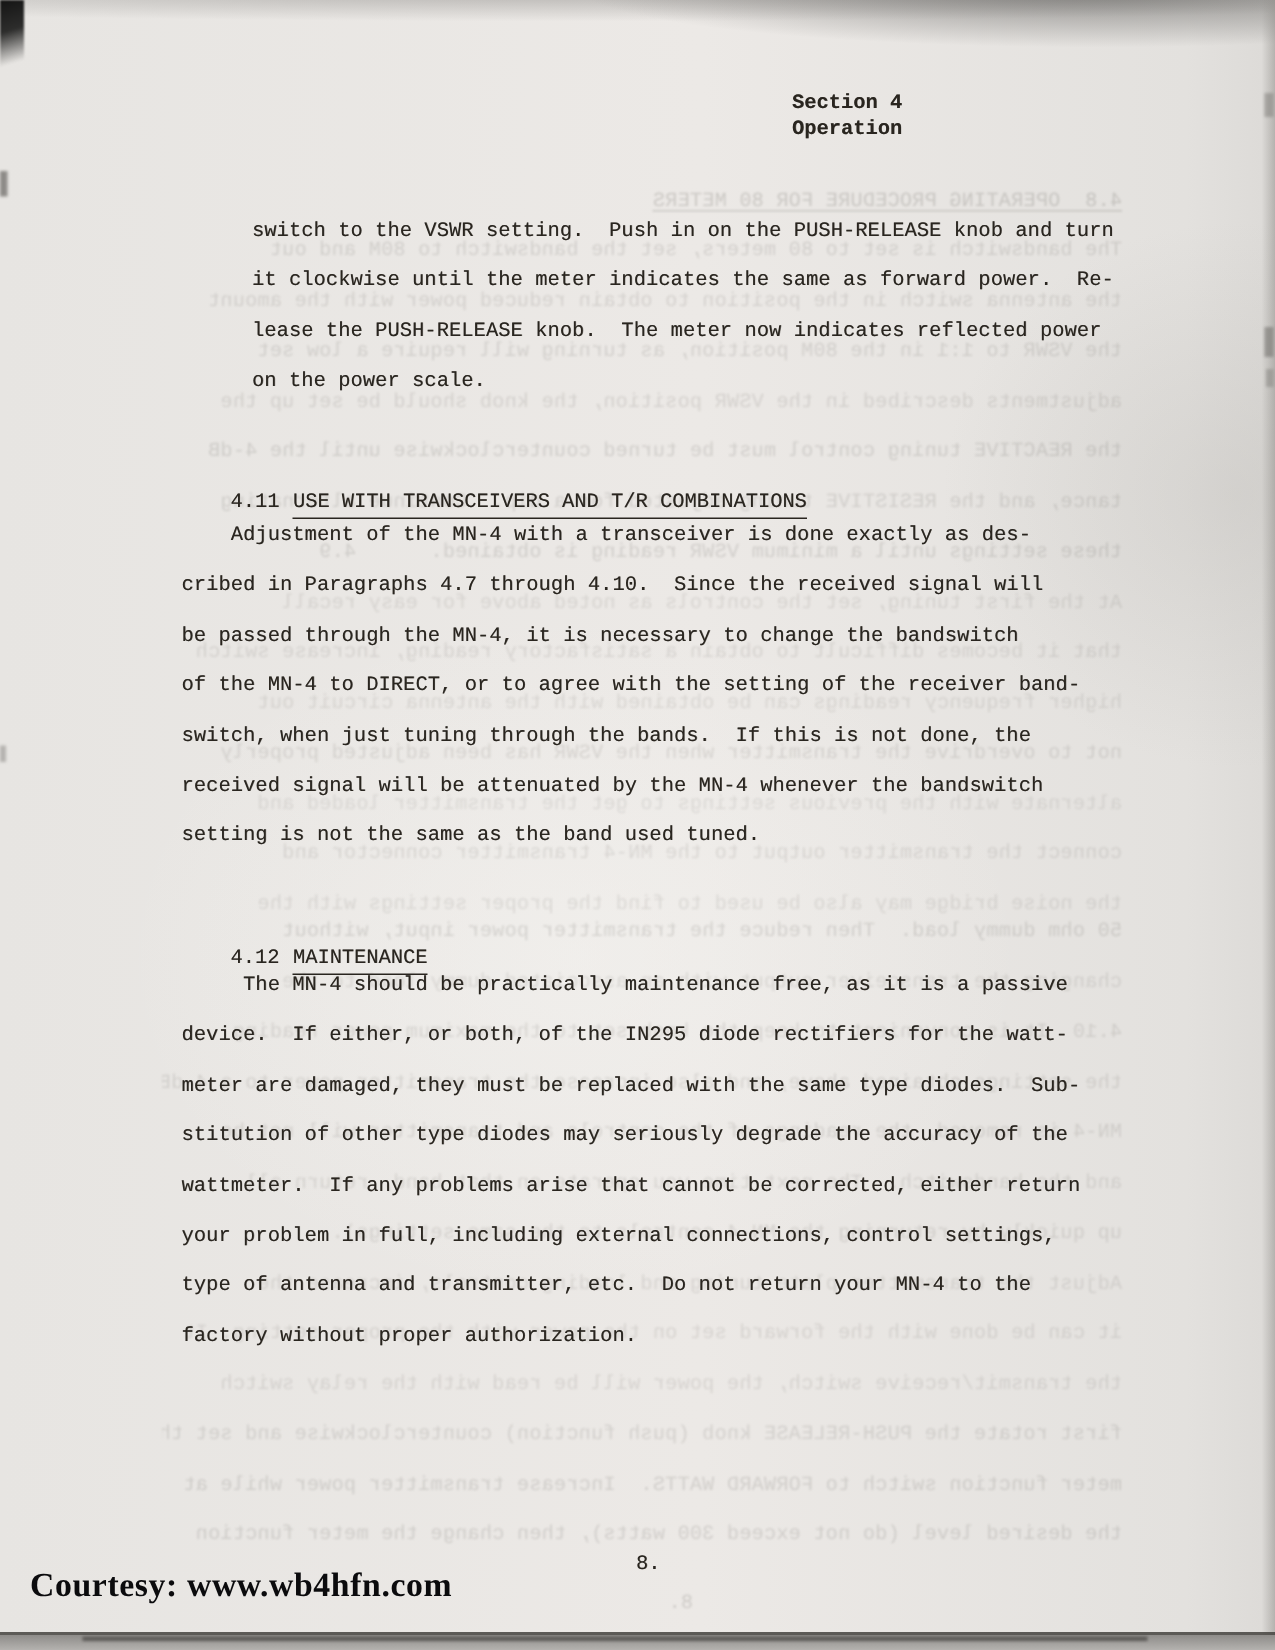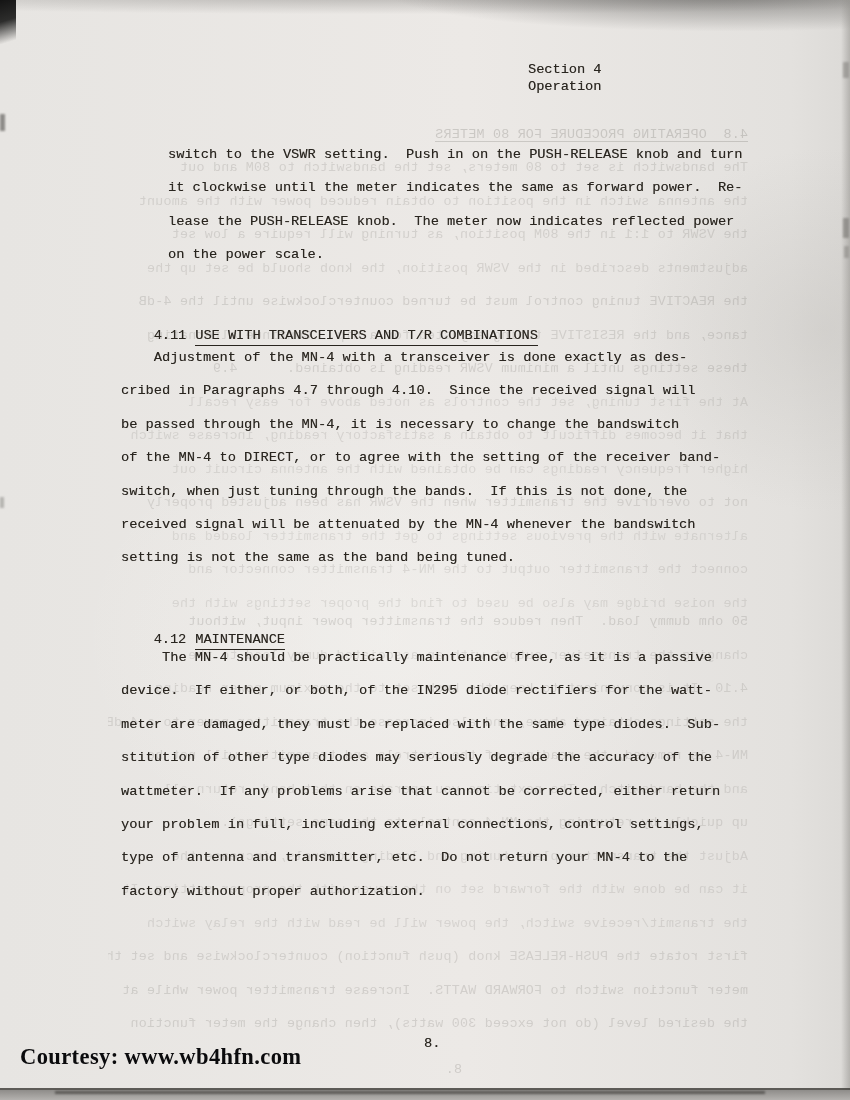--- a/index.html
+++ b/index.html
@@ -35,21 +35,21 @@
   
   .ghost { position:absolute; left:0; top:0; width:850px; height:1100px; filter:blur(0.6px); pointer-events:none; }
   .gline { position:absolute; left:108px; width:640px; font-size:13.4px; color:#4e4a44;
     transform:scaleX(-1); white-space:pre; overflow:hidden; letter-spacing:.2px; }
   .gu { text-decoration:underline; text-underline-offset:3px; }
 
   
   .ink { color:#29251f; text-shadow:0.25px 0 0 rgba(41,37,31,0.5); }
   .tblock { position:absolute; font-size:13.6px; letter-spacing:.05px; }
   .tline { white-space:pre; line-height:33.4px; height:33.4px; }
-  .hdr { position:absolute; left:528px; top:61px; font-size:13.6px; }
+  .hdr { position:absolute; left:528px; top:61px; font-size:13.6px;font-weight:bold; }
   .hdr div { line-height:17px; white-space:pre; }
   .heading { position:absolute; left:121px; font-size:13.6px; white-space:pre; }
   .sec-title { margin-left:9px; border-bottom:1.4px solid #29251f; padding-bottom:1.5px; }
   .h411 { top:313px; }
   .h412 { top:617px; }
   .p1 { left:121px; top:138px;margin-left:47px; }
   .p2 { left:121px; top:341px; }
   .p3 { left:121px; top:641px; }
   .pageno { position:absolute; left:424px; top:1036px; font-size:13.6px; }
   .courtesy { position:absolute; left:20px; top:1044px;
@@ -118,21 +118,21 @@
   <div class="heading ink h411">
     <span class="sec-num">4.11</span><span class="sec-title">USE WITH TRANSCEIVERS AND T/R COMBINATIONS</span>
   </div>
   <div class="tblock ink p2">
       <div class="tline">    Adjustment of the MN-4 with a transceiver is done exactly as des-</div>
       <div class="tline">cribed in Paragraphs 4.7 through 4.10.  Since the received signal will</div>
       <div class="tline">be passed through the MN-4, it is necessary to change the bandswitch</div>
       <div class="tline">of the MN-4 to DIRECT, or to agree with the setting of the receiver band-</div>
       <div class="tline">switch, when just tuning through the bands.  If this is not done, the</div>
       <div class="tline">received signal will be attenuated by the MN-4 whenever the bandswitch</div>
-      <div class="tline">setting is not the same as the band being tuned.</div>
+      <div class="tline">setting is not the same as the band used tuned.</div>
     </div>
 
   <div class="heading ink h412">
     <span class="sec-num">4.12</span><span class="sec-title">MAINTENANCE</span>
   </div>
   <div class="tblock ink p3">
       <div class="tline">     The MN-4 should be practically maintenance free, as it is a passive</div>
       <div class="tline">device.  If either, or both, of the IN295 diode rectifiers for the watt-</div>
       <div class="tline">meter are damaged, they must be replaced with the same type diodes.  Sub-</div>
       <div class="tline">stitution of other type diodes may seriously degrade the accuracy of the</div>

